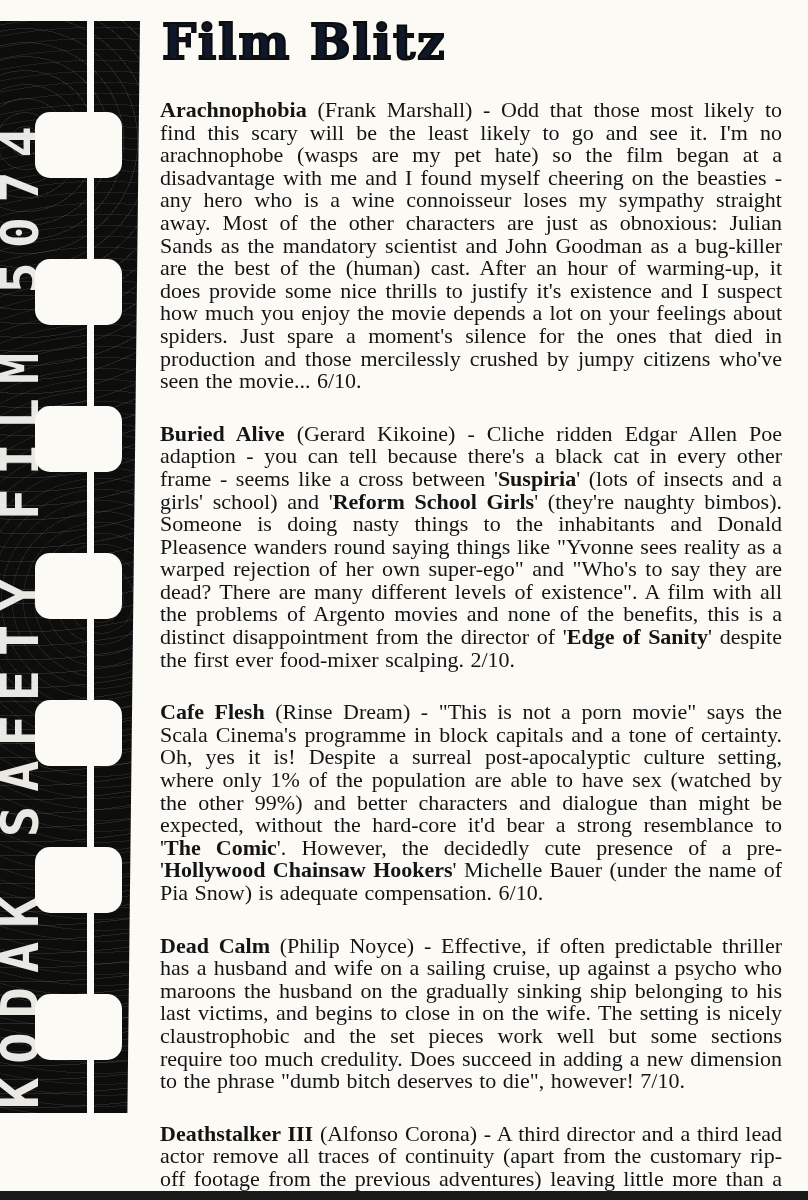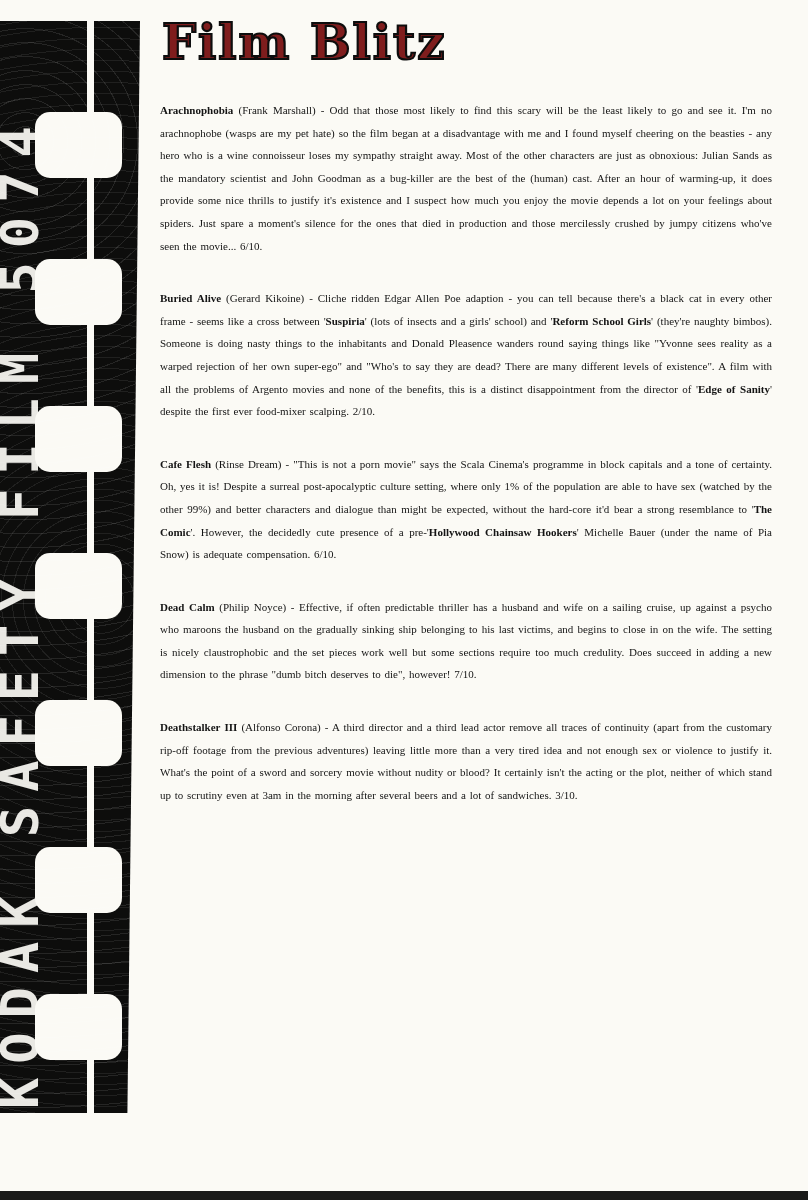--- a/index.html
+++ b/index.html
@@ -69,34 +69,34 @@
   .title {
     position: absolute;
     left: 162px;
     top: 16px;
     margin: 0;
     font-family: "DejaVu Serif", serif;
     font-weight: bold;
     font-size: 48px;
     line-height: 52px;
     letter-spacing: 2px;
-    color: #7f1d1d;
+    color: #0f172a;
     -webkit-text-stroke: 2.2px #0d0d0d;
   }
 
   
   .reviews {
     position: absolute;
     left: 160px;
     top: 99px;
     width: 622px;
   }
   .review {
-    margin: 0 10px 30px 0;
-    font-size: 11px;
+    margin: 0 0 30px 0;
+    font-size: 22px;
     line-height: 22.6px;
     text-align: justify;
     word-spacing: 1px;
   }
   .review strong { font-weight: bold; }
   .review .u { }
 
   
   .bottom-bar {
     position: absolute;

